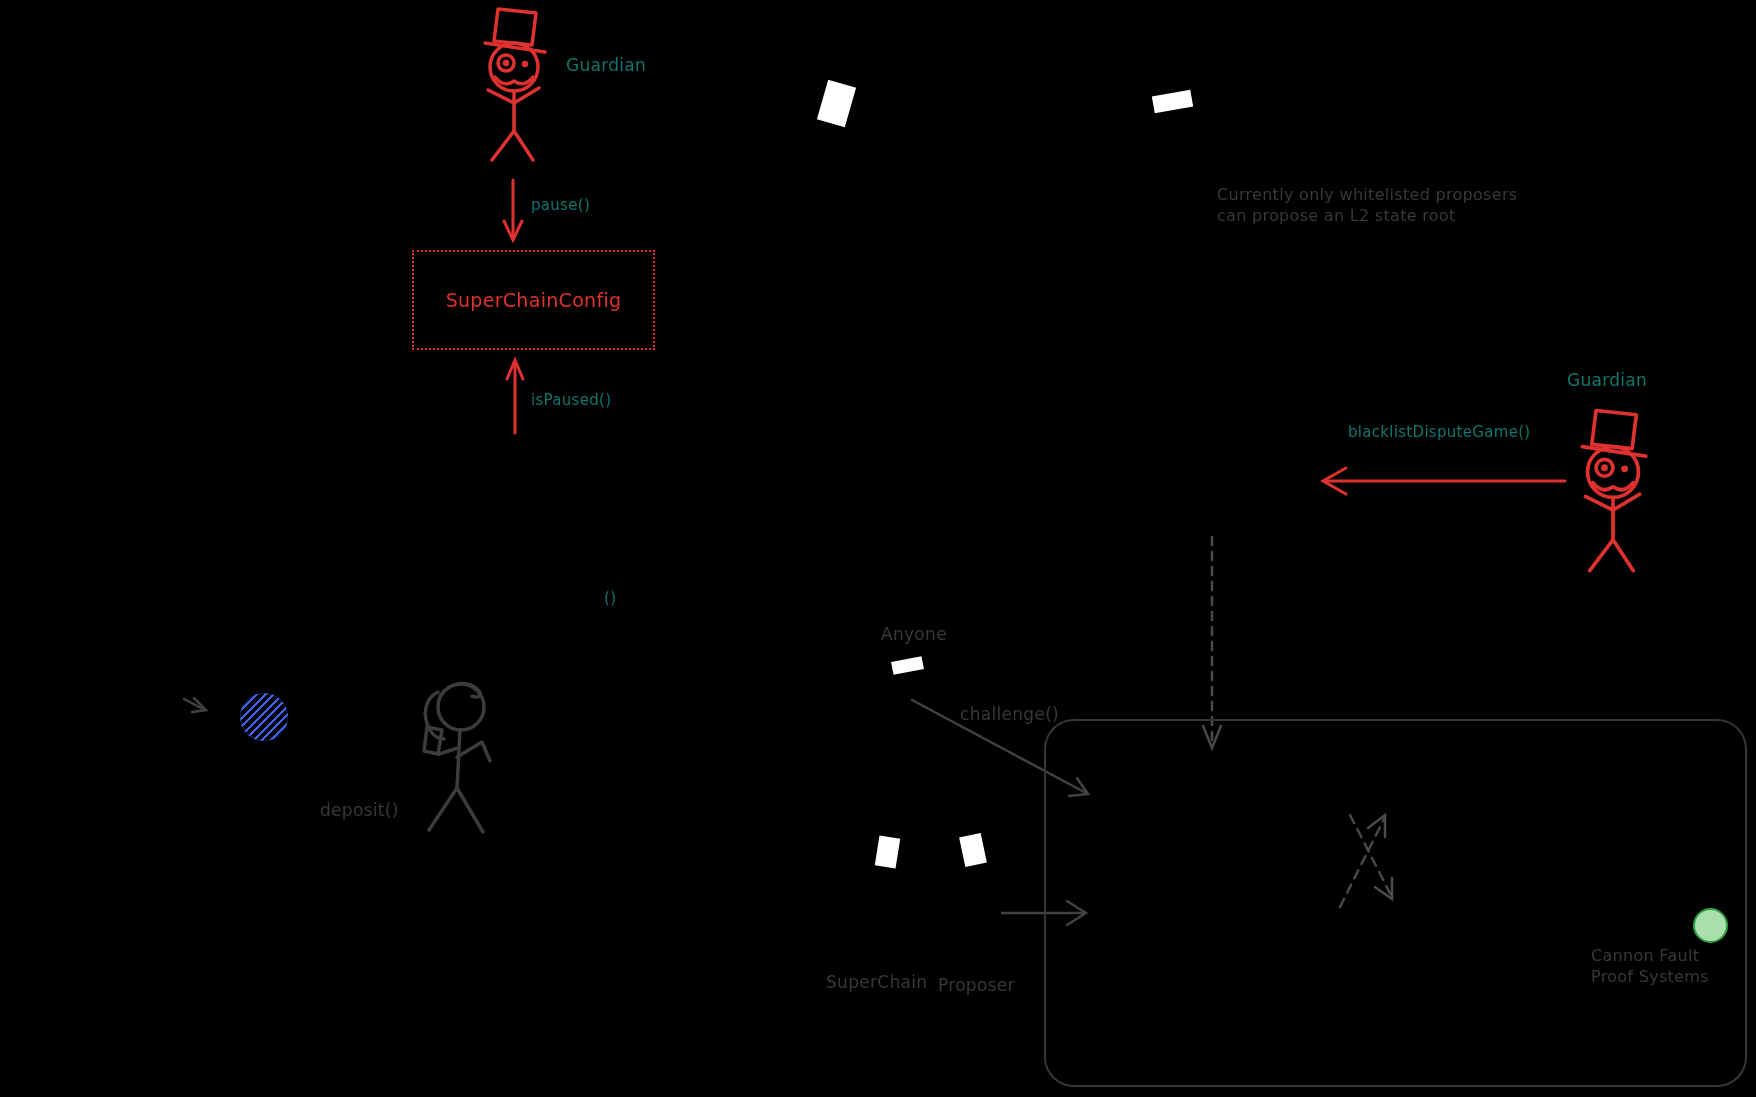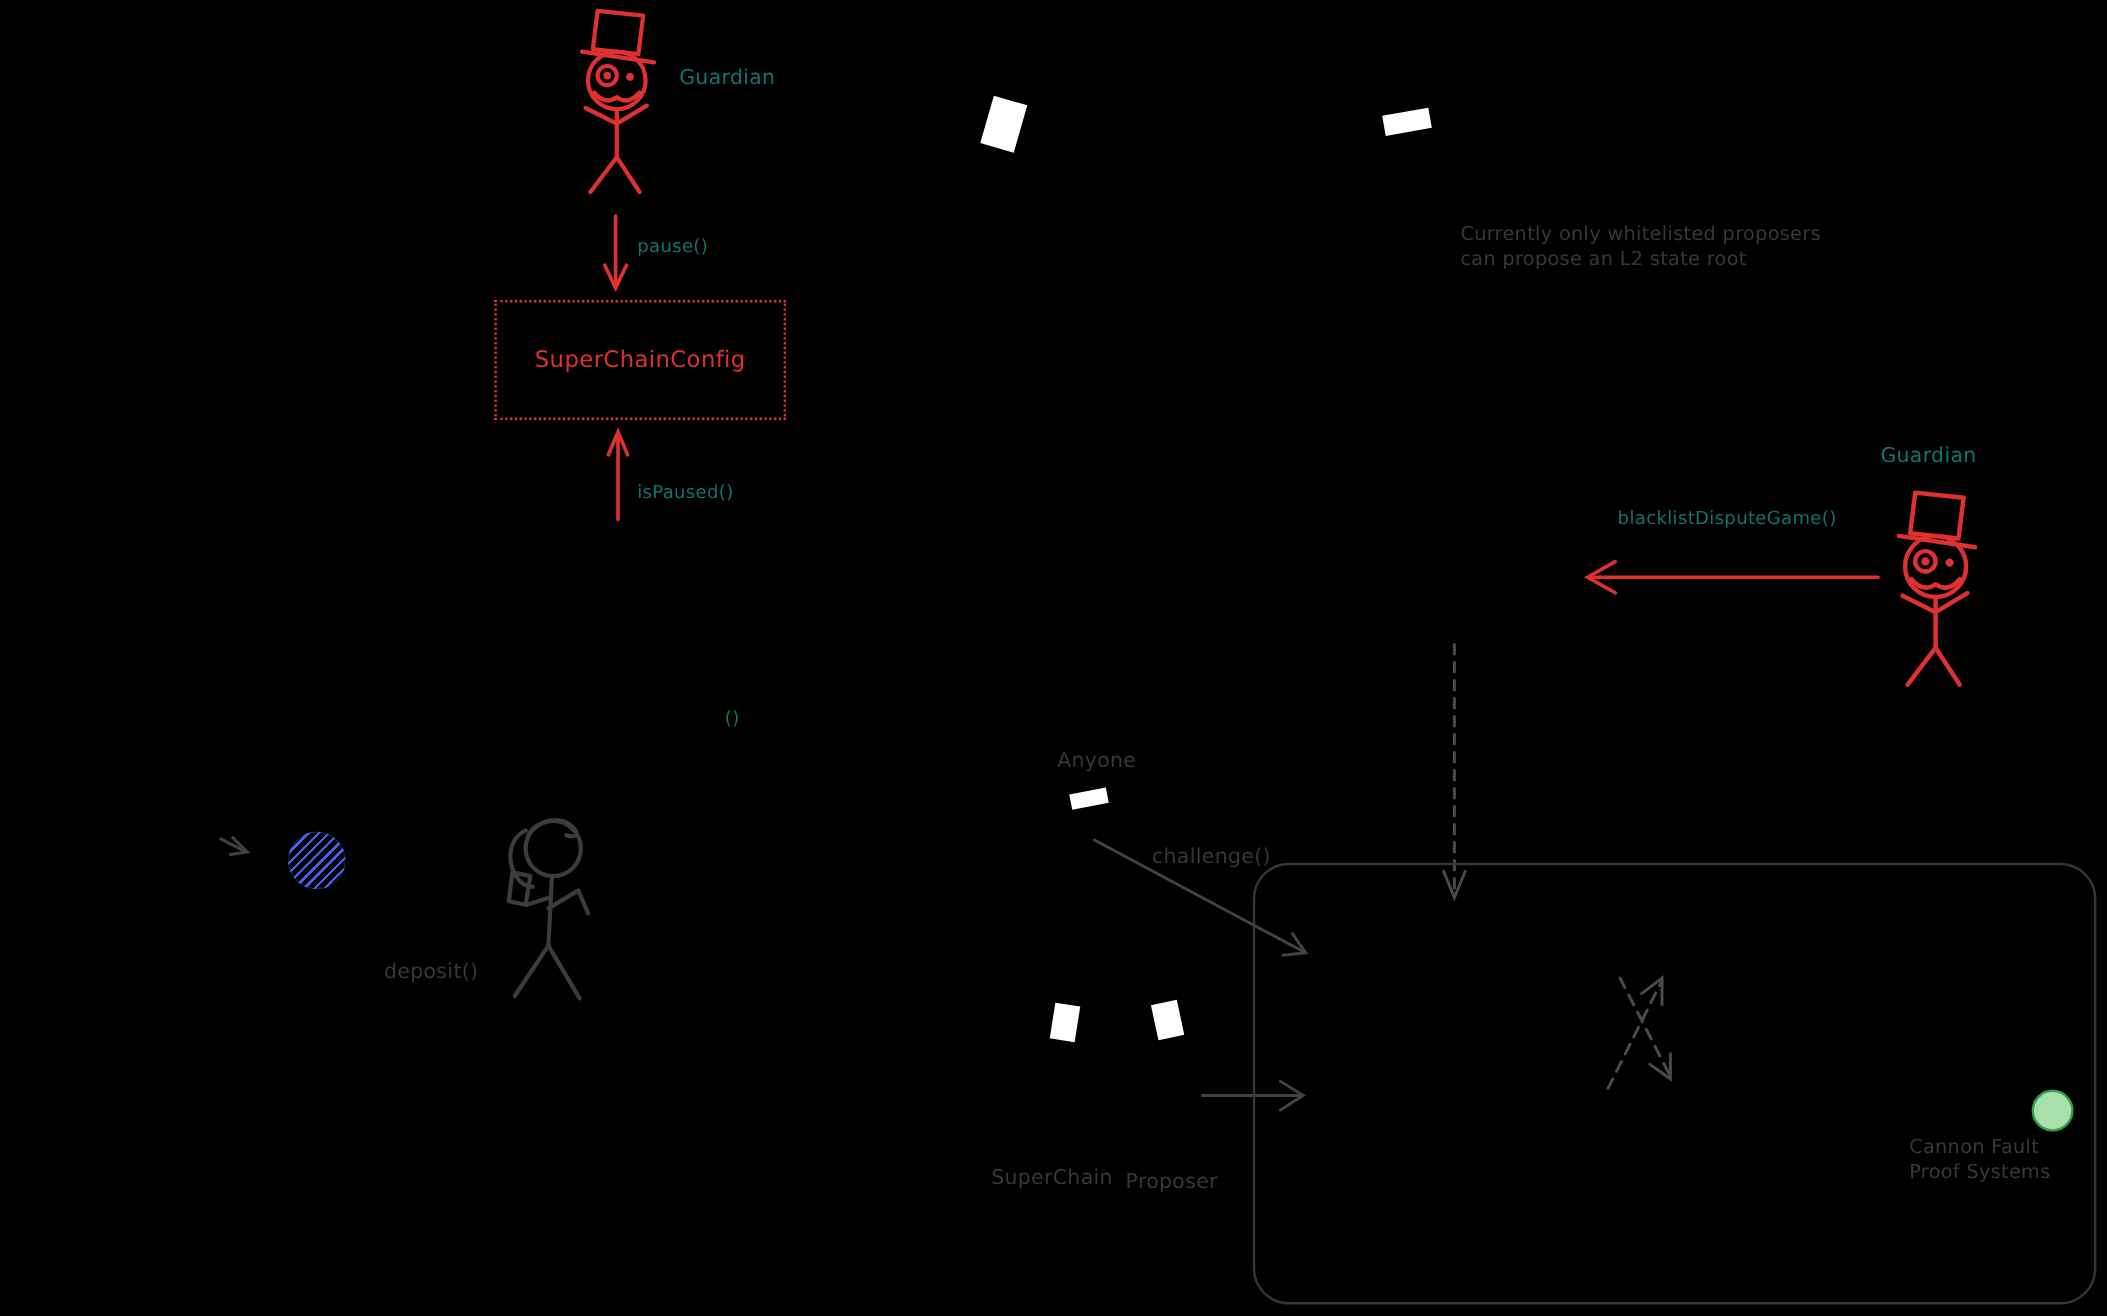--- a/index.html
+++ b/index.html
@@ -142,21 +142,21 @@
   <div class="doc-icon" id="doc-d"></div>
   <div class="doc-icon" id="doc-e"></div>
 
   <div class="abs" id="token-circle"></div>
   <div class="abs" id="green-dot"></div>
 
   <div class="abs hand red-text label-md" style="left:566px;top:55px;">Guardian</div>
 
   <div class="abs hand red-text label-sm" style="left:531px;top:196px;">pause()</div>
 
-  <div class="abs hand red-text label-sm" style="left:531px;top:401px;">isPaused()</div>
+  <div class="abs hand red-text label-sm" style="left:531px;top:391px;">isPaused()</div>
 
   <div class="abs hand red-text label-md" style="left:1567px;top:370px;">Guardian</div>
 
   <div class="abs hand red-text label-sm" style="left:1348px;top:423px;">blacklistDisputeGame()</div>
 
   <div class="abs hand red-text label-sm" style="left:604px;top:589px;">()</div>
 
   <div class="abs hand gray-text note" style="left:1217px;top:185px;">
     <div>Currently only whitelisted proposers</div>
     <div>can propose an L2 state root</div>

